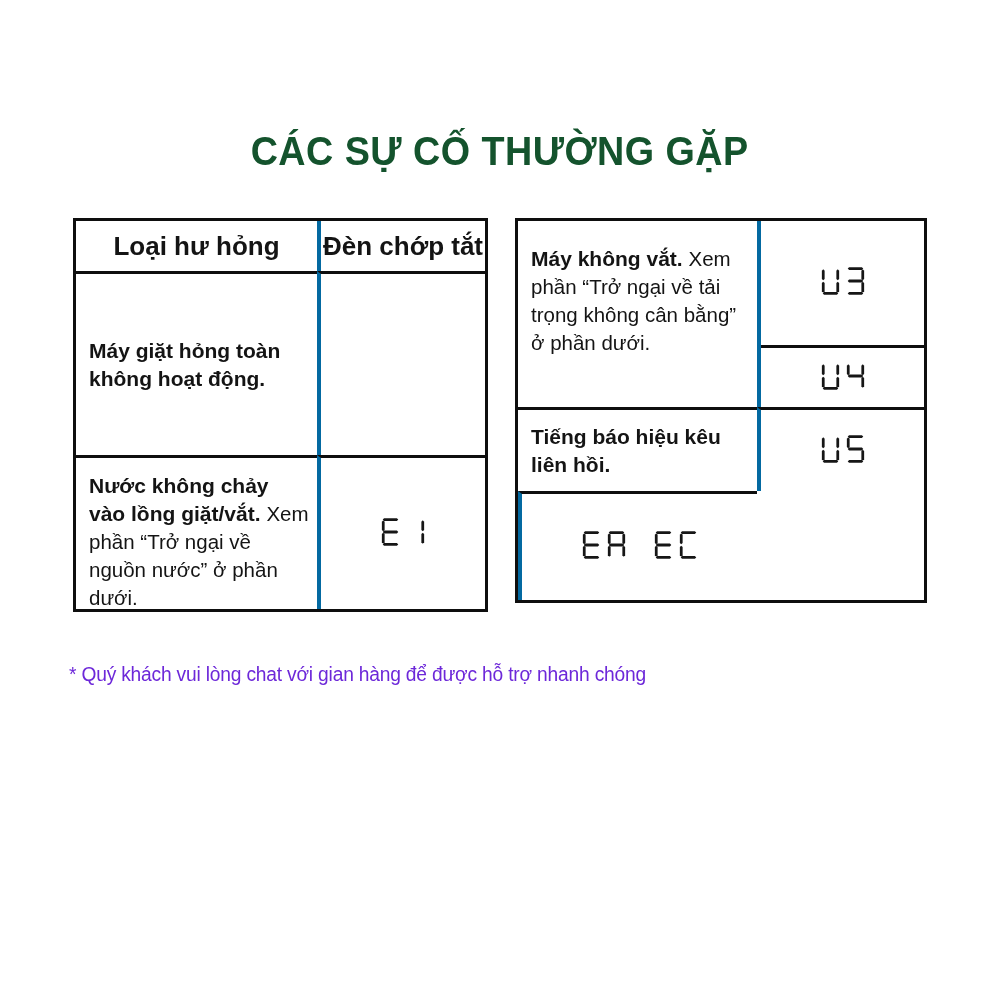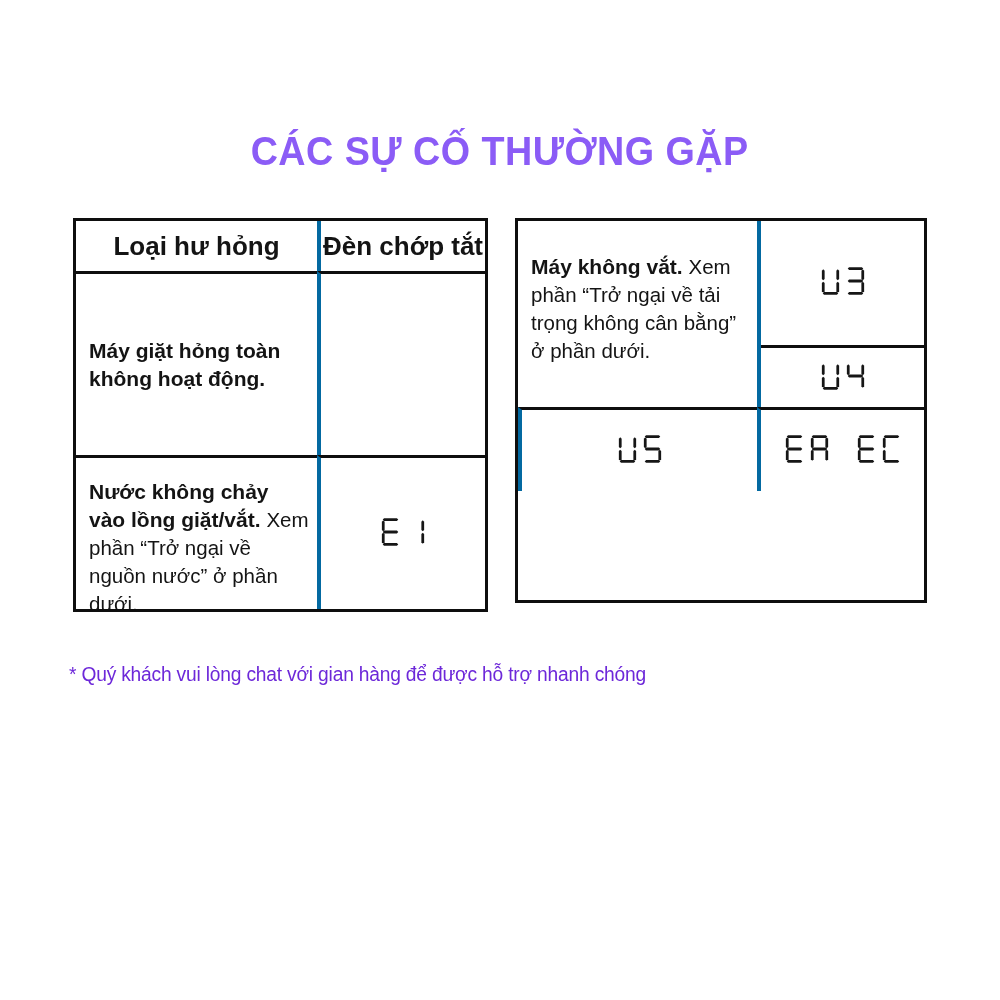--- a/index.html
+++ b/index.html
@@ -11,21 +11,21 @@
     position: relative;
     overflow: hidden;
   }
   .page-title {
     position: absolute;
     top: 128px; left: 0; width: 1000px;
     text-align: center;
     font-size: 41px;
     font-weight: bold;
     letter-spacing: 0.5px;
-    color: #8b5cf6;
+    color: #14532d;
     white-space: nowrap;
   }
   .page-title .squeeze {
     display: inline-block;
     transform: scaleX(0.92);
     transform-origin: center;
   }
 
   
   .tbl {
@@ -106,21 +106,21 @@
   <div class="cell hdr-cell">Loại hư hỏng</div>
   <div class="cell hdr-cell b-left">Đèn chớp tắt</div>
 
   <div class="cell txt-cell v-center b-top">
     <div class="problem">Máy giặt hỏng toàn không hoạt động.</div>
   </div>
   <div class="cell code-cell b-left b-top">
     <span></span>
   </div>
 
-  <div class="cell txt-cell b-top" style="padding-top:20px">
+  <div class="cell txt-cell b-top" style="padding-top:14px">
     <span class="problem">Nước không chảy vào lồng giặt/vắt.</span>
     <span class="note">Xem phần “Trở ngại về nguồn nước” ở phần dưới.</span>
   </div>
   <div class="cell code-cell b-left b-top">
     <span><span class="sevenseg">
           <svg viewBox="0 0 22 34" class="seg-digit">
             <path d="M 2 2.6 L 3.6 1 L 18.4 1 L 20 2.6 L 18.4 4.2 L 3.6 4.2 Z"></path>
             <path d="M 2 31.4 L 3.6 29.799999999999997 L 18.4 29.799999999999997 L 20 31.4 L 18.4 33 L 3.6 33 Z"></path>
             <path d="M 2.6 17.8 L 4.2 19.400000000000002 L 4.2 29 L 2.6 30.6 L 1 29 L 1 19.400000000000002 Z"></path>
             <path d="M 2.6 3.4 L 4.2 5 L 4.2 14.6 L 2.6 16.2 L 1 14.6 L 1 5 Z"></path>
@@ -129,21 +129,21 @@
           <svg viewBox="0 0 22 34" class="seg-digit">
             <path d="M 19.4 3.4 L 21 5 L 21 14.6 L 19.4 16.2 L 17.799999999999997 14.6 L 17.799999999999997 5 Z"></path>
             <path d="M 19.4 17.8 L 21 19.400000000000002 L 21 29 L 19.4 30.6 L 17.799999999999997 29 L 17.799999999999997 19.400000000000002 Z"></path>
           </svg>
         </span></span>
   </div>
 </div>
 
 <div class="tbl tbl-right">
 
-  <div class="cell txt-cell" style="padding-top:32px">
+  <div class="cell txt-cell" style="padding-top:24px">
     <span class="problem">Máy không vắt.</span>
     <span class="note">Xem phần “Trở ngại về tải trọng không cân bằng” ở phần dưới.</span>
   </div>
   <div class="cell b-left sub-split">
     <div class="cell code-cell">
       <span><span class="sevenseg">
             <svg viewBox="0 0 22 34" class="seg-digit">
               <path d="M 19.4 3.4 L 21 5 L 21 14.6 L 19.4 16.2 L 17.799999999999997 14.6 L 17.799999999999997 5 Z"></path>
               <path d="M 19.4 17.8 L 21 19.400000000000002 L 21 29 L 19.4 30.6 L 17.799999999999997 29 L 17.799999999999997 19.400000000000002 Z"></path>
               <path d="M 2 31.4 L 3.6 29.799999999999997 L 18.4 29.799999999999997 L 20 31.4 L 18.4 33 L 3.6 33 Z"></path>
@@ -171,20 +171,23 @@
             <svg viewBox="0 0 22 34" class="seg-digit">
               <path d="M 19.4 3.4 L 21 5 L 21 14.6 L 19.4 16.2 L 17.799999999999997 14.6 L 17.799999999999997 5 Z"></path>
               <path d="M 19.4 17.8 L 21 19.400000000000002 L 21 29 L 19.4 30.6 L 17.799999999999997 29 L 17.799999999999997 19.400000000000002 Z"></path>
               <path d="M 2.6 3.4 L 4.2 5 L 4.2 14.6 L 2.6 16.2 L 1 14.6 L 1 5 Z"></path>
               <path d="M 2 17 L 3.6 15.4 L 18.4 15.4 L 20 17 L 18.4 18.6 L 3.6 18.6 Z"></path>
             </svg>
           </span></span>
     </div>
   </div>
 
+  <div class="cell txt-cell v-center b-top">
+    <div class="problem">Tiếng báo hiệu kêu liên hồi.</div>
+  </div>
   <div class="cell code-cell b-left b-top">
     <span><span class="sevenseg">
           <svg viewBox="0 0 22 34" class="seg-digit">
             <path d="M 19.4 3.4 L 21 5 L 21 14.6 L 19.4 16.2 L 17.799999999999997 14.6 L 17.799999999999997 5 Z"></path>
             <path d="M 19.4 17.8 L 21 19.400000000000002 L 21 29 L 19.4 30.6 L 17.799999999999997 29 L 17.799999999999997 19.400000000000002 Z"></path>
             <path d="M 2 31.4 L 3.6 29.799999999999997 L 18.4 29.799999999999997 L 20 31.4 L 18.4 33 L 3.6 33 Z"></path>
             <path d="M 2.6 17.8 L 4.2 19.400000000000002 L 4.2 29 L 2.6 30.6 L 1 29 L 1 19.400000000000002 Z"></path>
             <path d="M 2.6 3.4 L 4.2 5 L 4.2 14.6 L 2.6 16.2 L 1 14.6 L 1 5 Z"></path>
           </svg>
           <svg viewBox="0 0 22 34" class="seg-digit">

